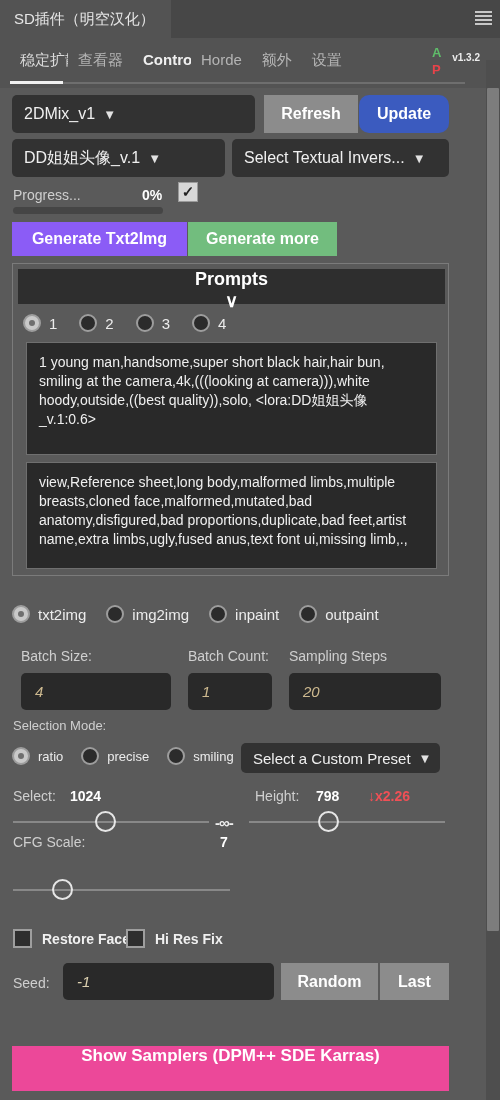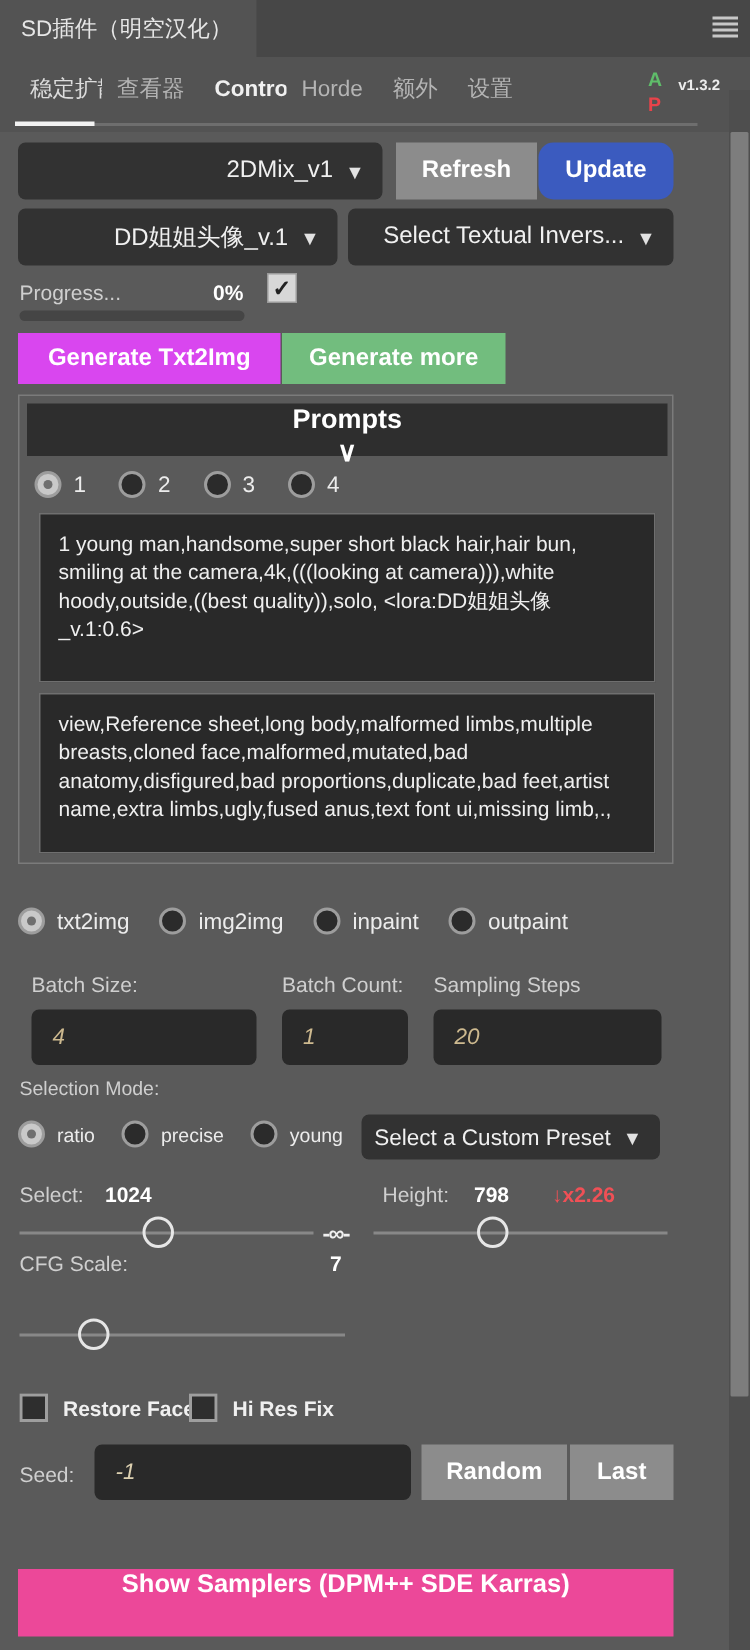--- a/index.html
+++ b/index.html
@@ -82,32 +82,32 @@
 
   
   .panel {
     position: absolute; top: 88px; left: 0; width: 486px; height: 1012px;
     background: #5a5a5a;
   }
 
   
   .dropdown {
     background: #323232; border-radius: 5px; color: #f0f0f0;
-    display: flex; align-items: center; justify-content: flex-end;
+    display: flex; align-items: center; justify-content: flex-start;
     padding: 0 12px; font-size: 16px; cursor: pointer;
     position: absolute; white-space: nowrap; overflow: hidden;
   }
   .dropdown .caret { font-size: 13px; color: #e2e2e2; margin-left: 8px; }
   .btn {
     position: absolute; display: flex; align-items: center; justify-content: center;
     font-size: 16px; font-weight: bold; color: #ffffff; cursor: pointer;
   }
   .btn-grey { background: #8c8c8c; }
   .btn-blue { background: #3b5bbf; border-radius: 10px; }
-  .btn-red  { background: #d946ef; }
+  .btn-red  { background: #8b5cf6; }
   .btn-green{ background: #72bd7e; }
 
   .label { position: absolute; color: #cfcfcf; font-size: 14px; }
   .value-strong { position: absolute; color: #ffffff; font-size: 14px; font-weight: bold; }
 
   .progress-track {
     position: absolute; background: #454545; border-radius: 4px; height: 7px;
   }
   .checkbox-on {
     position: absolute; width: 20px; height: 20px; background: #d7d7d7;
@@ -292,21 +292,21 @@
     <div class="textfield" style="left:289px; top:585px; width:152px; height:37px;">20</div>
 
     <div class="label" style="left:13px; top:630px; font-size:13px;">Selection Mode:</div>
 
     <div class="radio-row" style="left:12px; top:659px;">
       <div class="radio on"></div>
       <span class="radio-label" style="font-size:13px;">ratio</span>
       <div class="radio" style="margin-left:18px;"></div>
       <span class="radio-label" style="font-size:13px;">precise</span>
       <div class="radio" style="margin-left:18px;"></div>
-      <span class="radio-label" style="font-size:13px;">young</span>
+      <span class="radio-label" style="font-size:13px;">smiling</span>
     </div>
 
     <div class="dropdown" style="left:241px; top:655px; width:199px; height:30px; font-size:15px;">
       <span>Select a Custom Preset</span>
       <span class="caret">▼</span>
     </div>
 
     <div class="label" style="left:13px; top:700px;">Select:</div>
     <div class="value-strong" style="left:70px; top:700px;">1024</div>
     <div class="label" style="left:255px; top:700px;">Height:</div>

